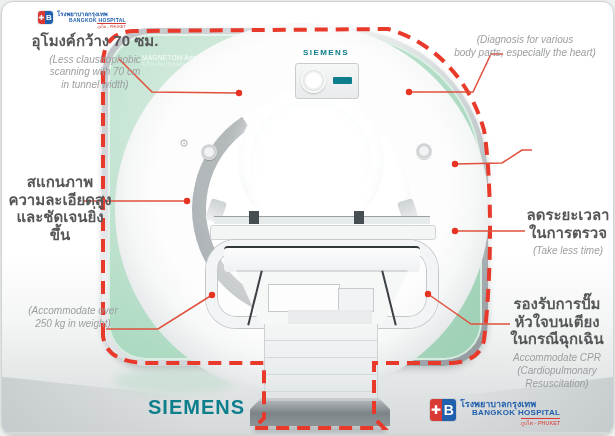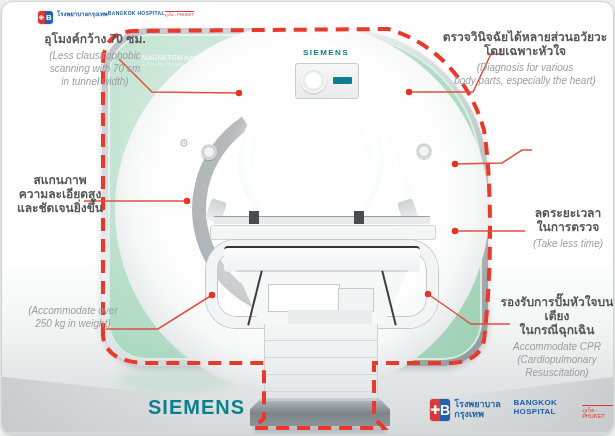--- a/index.html
+++ b/index.html
@@ -62,43 +62,43 @@
   .base{position:absolute;left:248px;top:396px;width:140px;height:28px;clip-path:polygon(8% 0,92% 0,100% 40%,100% 100%,0 100%,0 40%);
         background:linear-gradient(180deg,#b9bfc2,#7d8488 55%,#8f969a);box-shadow:inset 0 3px 0 rgba(255,255,255,.25);}
   .base-refl{position:absolute;left:252px;top:424px;width:132px;height:7px;background:rgba(118,126,130,.35);filter:blur(2px);}
   .green-refl{position:absolute;left:112px;top:366px;width:120px;height:26px;background:rgba(176,216,192,.4);filter:blur(5px);border-radius:50%;}
 
   
   .overlay{position:absolute;left:0;top:0;z-index:5;pointer-events:none;}
 
   
   .ann{position:absolute;z-index:6;text-align:center;}
-  .ann .th{font-weight:bold;font-size:12px;line-height:1.18;color:#555658;}
+  .ann .th{font-weight:bold;font-size:15px;line-height:1.18;color:#555658;}
   .ann .en{font-style:italic;font-size:10px;line-height:1.28;color:#9b9ea0;margin-top:4px;}
   .ann.a-tunnel{left:14px;top:30px;width:158px;}
   .ann.a-diagnosis{left:436px;top:28px;width:174px;}
   .ann.a-precision{left:512px;top:139px;width:100px;}
   .ann.a-time{left:520px;top:204px;width:92px;}
   .ann.a-cpr{left:497px;top:293px;width:116px;}
   .ann.a-hd{left:6px;top:171px;width:104px;}
   .ann.a-weight{left:12px;top:299px;width:118px;}
 
   
   .logo{position:absolute;display:flex;align-items:flex-start;gap:4px;z-index:7;}
   .logo.top{left:36px;top:9px;}
   .logo.bottom{left:428px;top:397px;}
   .logo-icon{border-radius:3px;overflow:hidden;display:flex;box-shadow:0 0 0 1px rgba(0,0,0,.08);}
   .logo.top .logo-icon{width:15px;height:13px;} .logo.bottom .logo-icon{width:26px;height:22px;}
   .logo-icon .red{background:#d93a35;color:#fff;display:flex;align-items:center;justify-content:center;flex:0 0 45%;}
   .logo-icon .blue{background:#2160ac;color:#fff;display:flex;align-items:center;justify-content:center;flex:1;font-weight:bold;}
   .logo.top .red{font-size:7px;} .logo.top .blue{font-size:8px;}
   .logo.bottom .red{font-size:12px;} .logo.bottom .blue{font-size:14px;}
-  .logo-text{display:flex;flex-direction:row;line-height:1.12;}
+  .logo-text{display:flex;flex-direction:column;line-height:1.12;}
   .logo .th-name{color:#2160ac;font-weight:bold;}
-  .logo .en-name{color:#2160ac;font-weight:bold;letter-spacing:.3px;}
+  .logo .en-name{color:#2160ac;font-weight:bold;letter-spacing:.3px;margin-left:12px;}
   .logo .branch{color:#d93a35;align-self:flex-end;}
   .logo.top .th-name{font-size:6px;} .logo.top .en-name{font-size:5px;} .logo.top .branch{font-size:4px;border-top:1px solid #d93a35;padding-top:1px;}
   .logo.bottom .th-name{font-size:9px;} .logo.bottom .en-name{font-size:8px;} .logo.bottom .branch{font-size:5.5px;border-top:1px solid #d93a35;padding-top:1px;}
   .siemens-footer{position:absolute;left:146px;top:394px;z-index:7;color:#0d7f8c;font-weight:bold;font-size:20px;letter-spacing:1px;}
 </style>
 </head>
 <body>
 
 <div class="stage">
   <div class="card">
@@ -171,22 +171,20 @@
 
     <div class="ann a-tunnel">
       <div class="th"><span>อุโมงค์กว้าง 70 ซม.</span><br>
         </div>
       <div class="en"><span>(Less claustrophobic</span><br>
         <span>scanning with 70 cm</span><br>
         <span>in tunnel width)</span></div>
     </div>
 
     <div class="ann a-diagnosis">
-      <div class="th"><span>ตรวจวินิจฉัยได้หลายส่วนอวัยวะ</span><br>
-        <span>โดยเฉพาะหัวใจ</span></div>
       <div class="en"><span>(Diagnosis for various</span><br>
         <span>body parts, especially the heart)</span></div>
     </div>
 
 
     <div class="ann a-cpr">
       <div class="th"><span>รองรับการปั๊มหัวใจบนเตียง</span><br>
         <span>ในกรณีฉุกเฉิน</span></div>
       <div class="en"><span>Accommodate CPR</span><br>
         <span>(Cardiopulmonary</span><br>

